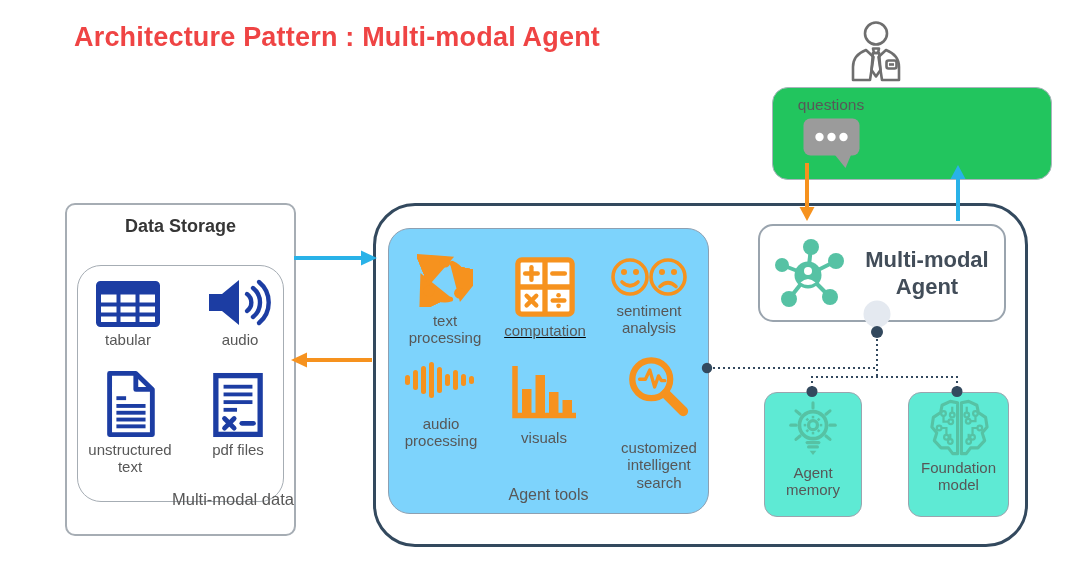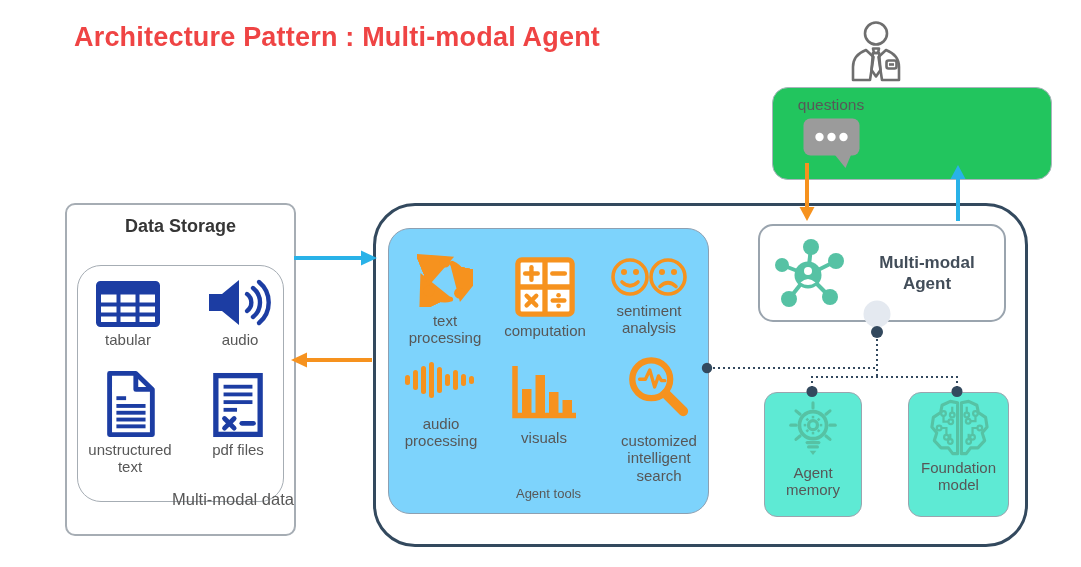--- a/index.html
+++ b/index.html
@@ -27,26 +27,26 @@
   .storage-label{font-size:15px;color:#575757;text-align:center;line-height:1.1;margin-top:4px;}
   .storage-caption{position:absolute;left:0;top:285px;width:100%;text-align:right;
     font-size:16.5px;color:#575757;white-space:nowrap;}
   .main-box{position:absolute;left:373px;top:203px;width:649px;height:338px;
     border:3px solid #33495e;border-radius:42px;background:#fff;}
   .tools-panel{position:absolute;left:388px;top:228px;width:319px;height:284px;
     border:1.6px solid #8da0b2;border-radius:22px;background:#7dd3fc;}
   .tool-cell{position:absolute;display:flex;flex-direction:column;align-items:center;}
   .tool-label{font-size:15px;color:#575757;text-align:center;line-height:1.15;margin-top:5px;}
   .tools-caption{position:absolute;left:0;top:257px;width:100%;text-align:center;
-    font-size:13px;color:#585858;}
+    font-size:16px;color:#585858;}
   .agent-node{position:absolute;left:758px;top:224px;width:244px;height:94px;
     border:2px solid #9aa4ae;border-radius:15px;background:#fff;
     display:flex;align-items:center;}
   .agent-label{width:136px;margin-left:12px;text-align:center;
-    font-size:17px;font-weight:bold;color:#424d59;line-height:1.25;}
+    font-size:22px;font-weight:bold;color:#424d59;line-height:1.25;}
   .sub-node{position:absolute;border:1.6px solid #9aa4ae;border-radius:13px;background:#5eead4;
     display:flex;flex-direction:column;align-items:center;}
   .sub-label{font-size:15px;color:#575757;text-align:center;line-height:1.15;}
   .overlay{position:absolute;left:0;top:0;pointer-events:none;}
 </style>
 </head>
 <body>
 
 <div class="canvas">
 
@@ -160,21 +160,21 @@
           <path d="M33.6,48.2 A19 19 0 0 1 10.8,38" marker-end="url(#ah)"></path>
           <path d="M9.1,28.3 A19 19 0 0 1 20.9,12.4" marker-end="url(#ah)"></path>
         </g>
         <circle cx="28" cy="11" r="5.5" fill="#f6921e"></circle>
         <circle cx="42.6" cy="42.2" r="5.5" fill="#f6921e"></circle>
         <circle cx="11.9" cy="40.1" r="5.5" fill="#f6921e"></circle>
       </svg>
       <span class="tool-label">text processing</span>
     </div>
 
-    <div class="tool-cell" style="left:112px;top:28px;width:88px;">
+    <div class="tool-cell" style="left:112px;top:28px;width:88px;text-decoration:underline;">
       <svg width="60" height="60" viewBox="0 0 62 62">
         <rect x="3" y="3" width="56" height="56" rx="4" fill="#fff" stroke="#f6921e" stroke-width="5.5"></rect>
         <line x1="31" y1="3" x2="31" y2="59" stroke="#f6921e" stroke-width="5.5"></line>
         <line x1="3" y1="31" x2="59" y2="31" stroke="#f6921e" stroke-width="5.5"></line>
         <g stroke="#f6921e" stroke-width="4.5" stroke-linecap="round">
           <line x1="10.5" y1="17" x2="23.5" y2="17"></line>
           <line x1="17" y1="10.5" x2="17" y2="23.5"></line>
           <line x1="38.5" y1="17" x2="51.5" y2="17"></line>
           <line x1="12" y1="40" x2="22" y2="50"></line>
           <line x1="22" y1="40" x2="12" y2="50"></line>
@@ -231,21 +231,21 @@
       </svg>
       <span class="tool-label" style="margin-top:16px;">audio processing</span>
     </div>
 
     <div class="tool-cell" style="left:225px;top:126px;width:90px;">
       <svg width="66" height="66" viewBox="0 0 68 68">
         <circle cx="26" cy="25" r="19.5" fill="none" stroke="#f6921e" stroke-width="6.5"></circle>
         <line x1="41" y1="40" x2="59" y2="58" stroke="#f6921e" stroke-width="10" stroke-linecap="round"></line>
         <path d="M14,25 H20 L24.5,15.5 L29.5,33 L33.5,21.5 L36.5,26.5 H40" fill="none" stroke="#f6921e" stroke-width="3.4" stroke-linejoin="round" stroke-linecap="round"></path>
       </svg>
-      <span class="tool-label" style="margin-top:11px;">customized intelligent search</span>
+      <span class="tool-label" style="margin-top:18px;">customized intelligent search</span>
     </div>
 
     <div class="tools-caption">Agent tools</div>
   </div>
 
   <div class="agent-node">
     <svg width="74" height="74" viewBox="0 0 74 74" style="margin-left:13px;">
       <g stroke="#56c2a4" stroke-width="4">
         <line x1="35" y1="39" x2="38" y2="11"></line>
         <line x1="35" y1="39" x2="9" y2="29"></line>

